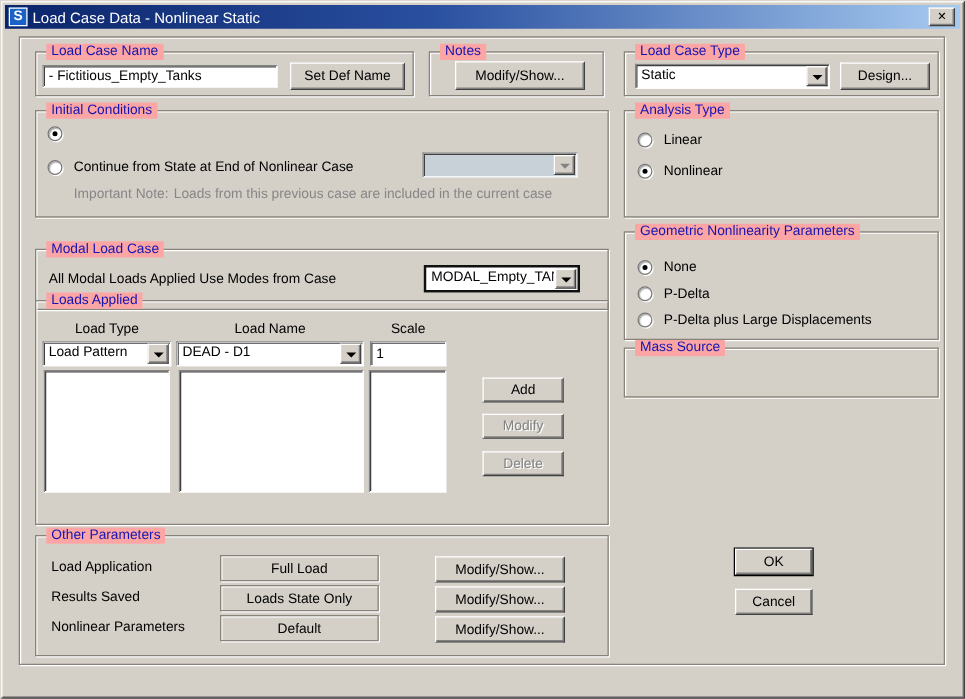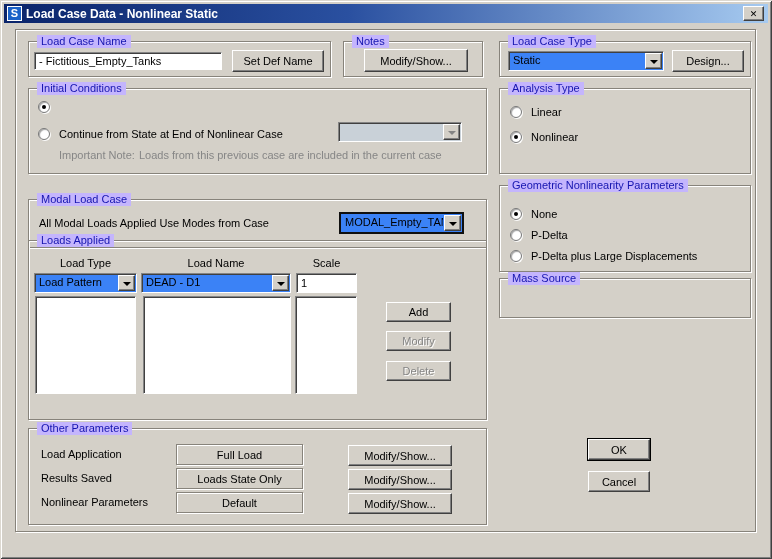--- a/index.html
+++ b/index.html
@@ -18,49 +18,49 @@
   .titlebar {
     position:absolute; left:4px; top:4px; width:764px; height:19px;
     background:linear-gradient(90deg,#0a246a 0%,#2a50a0 45%,#a6caf0 100%);
     display:flex; align-items:center; gap:4px; padding:0 3px;
   }
   .app-icon {
     width:15px; height:15px; background:#1b62c8; border:1px solid #fff;
     color:#fff; font-weight:700; font-size:11px; line-height:13px; text-align:center;
     flex:0 0 auto;
   }
-  .title-text { color:#fff; font-weight:700; font-size:12px; white-space:nowrap; }
+  .title-text { color:#fff; font-weight:400; font-size:12px; white-space:nowrap; }
   .btn {
     display:flex; align-items:center; justify-content:center;
     background:#d4d0c8; border:1px solid; border-color:#fff #404040 #404040 #fff;
     box-shadow: inset -1px -1px 0 #808080; padding:0; white-space:nowrap;
     font-family:inherit; font-size:11px; cursor:default; user-select:none;
   }
   .btn.default { box-shadow: 0 0 0 1px #000, inset -1px -1px 0 #808080; }
   .btn.disabled { color:#848484; text-shadow:1px 1px 0 #fff; }
   .close-btn { position:absolute; right:4px; top:2px; width:21px; height:15px; font-size:9px; font-weight:700; }
   .panel {
     position:absolute; left:15px; top:29px; width:741px; height:503px;
     border:1px solid #87837b; box-shadow: 1px 1px 0 #fff, inset 1px 1px 0 #fff;
   }
   .group {
     position:absolute; border:1px solid #87837b;
     box-shadow: 1px 1px 0 #fff, inset 1px 1px 0 #fff;
   }
   .group-label {
-    position:absolute; top:-7px; left:8px; background:#c4b5fd; padding:0 4px;
+    position:absolute; top:-7px; left:8px; background:#fca5a5; padding:0 4px;
     color:#1515b0; line-height:13px; white-space:nowrap;
   }
   .field-input {
     position:absolute; background:#fff; border:1px solid;
     border-color:#848484 #fff #fff #848484; box-shadow: inset 1px 1px 0 #404040;
     font-family:inherit; font-size:11px; padding:1px 4px; outline:none;
   }
   .combo {
-    position:absolute; display:flex; background:#3b82f6; border:1px solid;
+    position:absolute; display:flex; background:#ffffff; border:1px solid;
     border-color:#848484 #fff #fff #848484; box-shadow: inset 1px 1px 0 #404040;
   }
   .combo.focused { border:2px solid #101010; box-shadow:none; }
   .combo.disabled { background:#c9d1d8; }
   .combo-text { flex:1; padding:2px 2px 0 4px; white-space:nowrap; overflow:hidden; }
   .combo-btn {
     width:17px; margin:1px; background:#d4d0c8; border:1px solid;
     border-color:#fff #404040 #404040 #fff; box-shadow: inset -1px -1px 0 #808080;
     display:flex; align-items:center; justify-content:center; flex:0 0 auto;
   }

